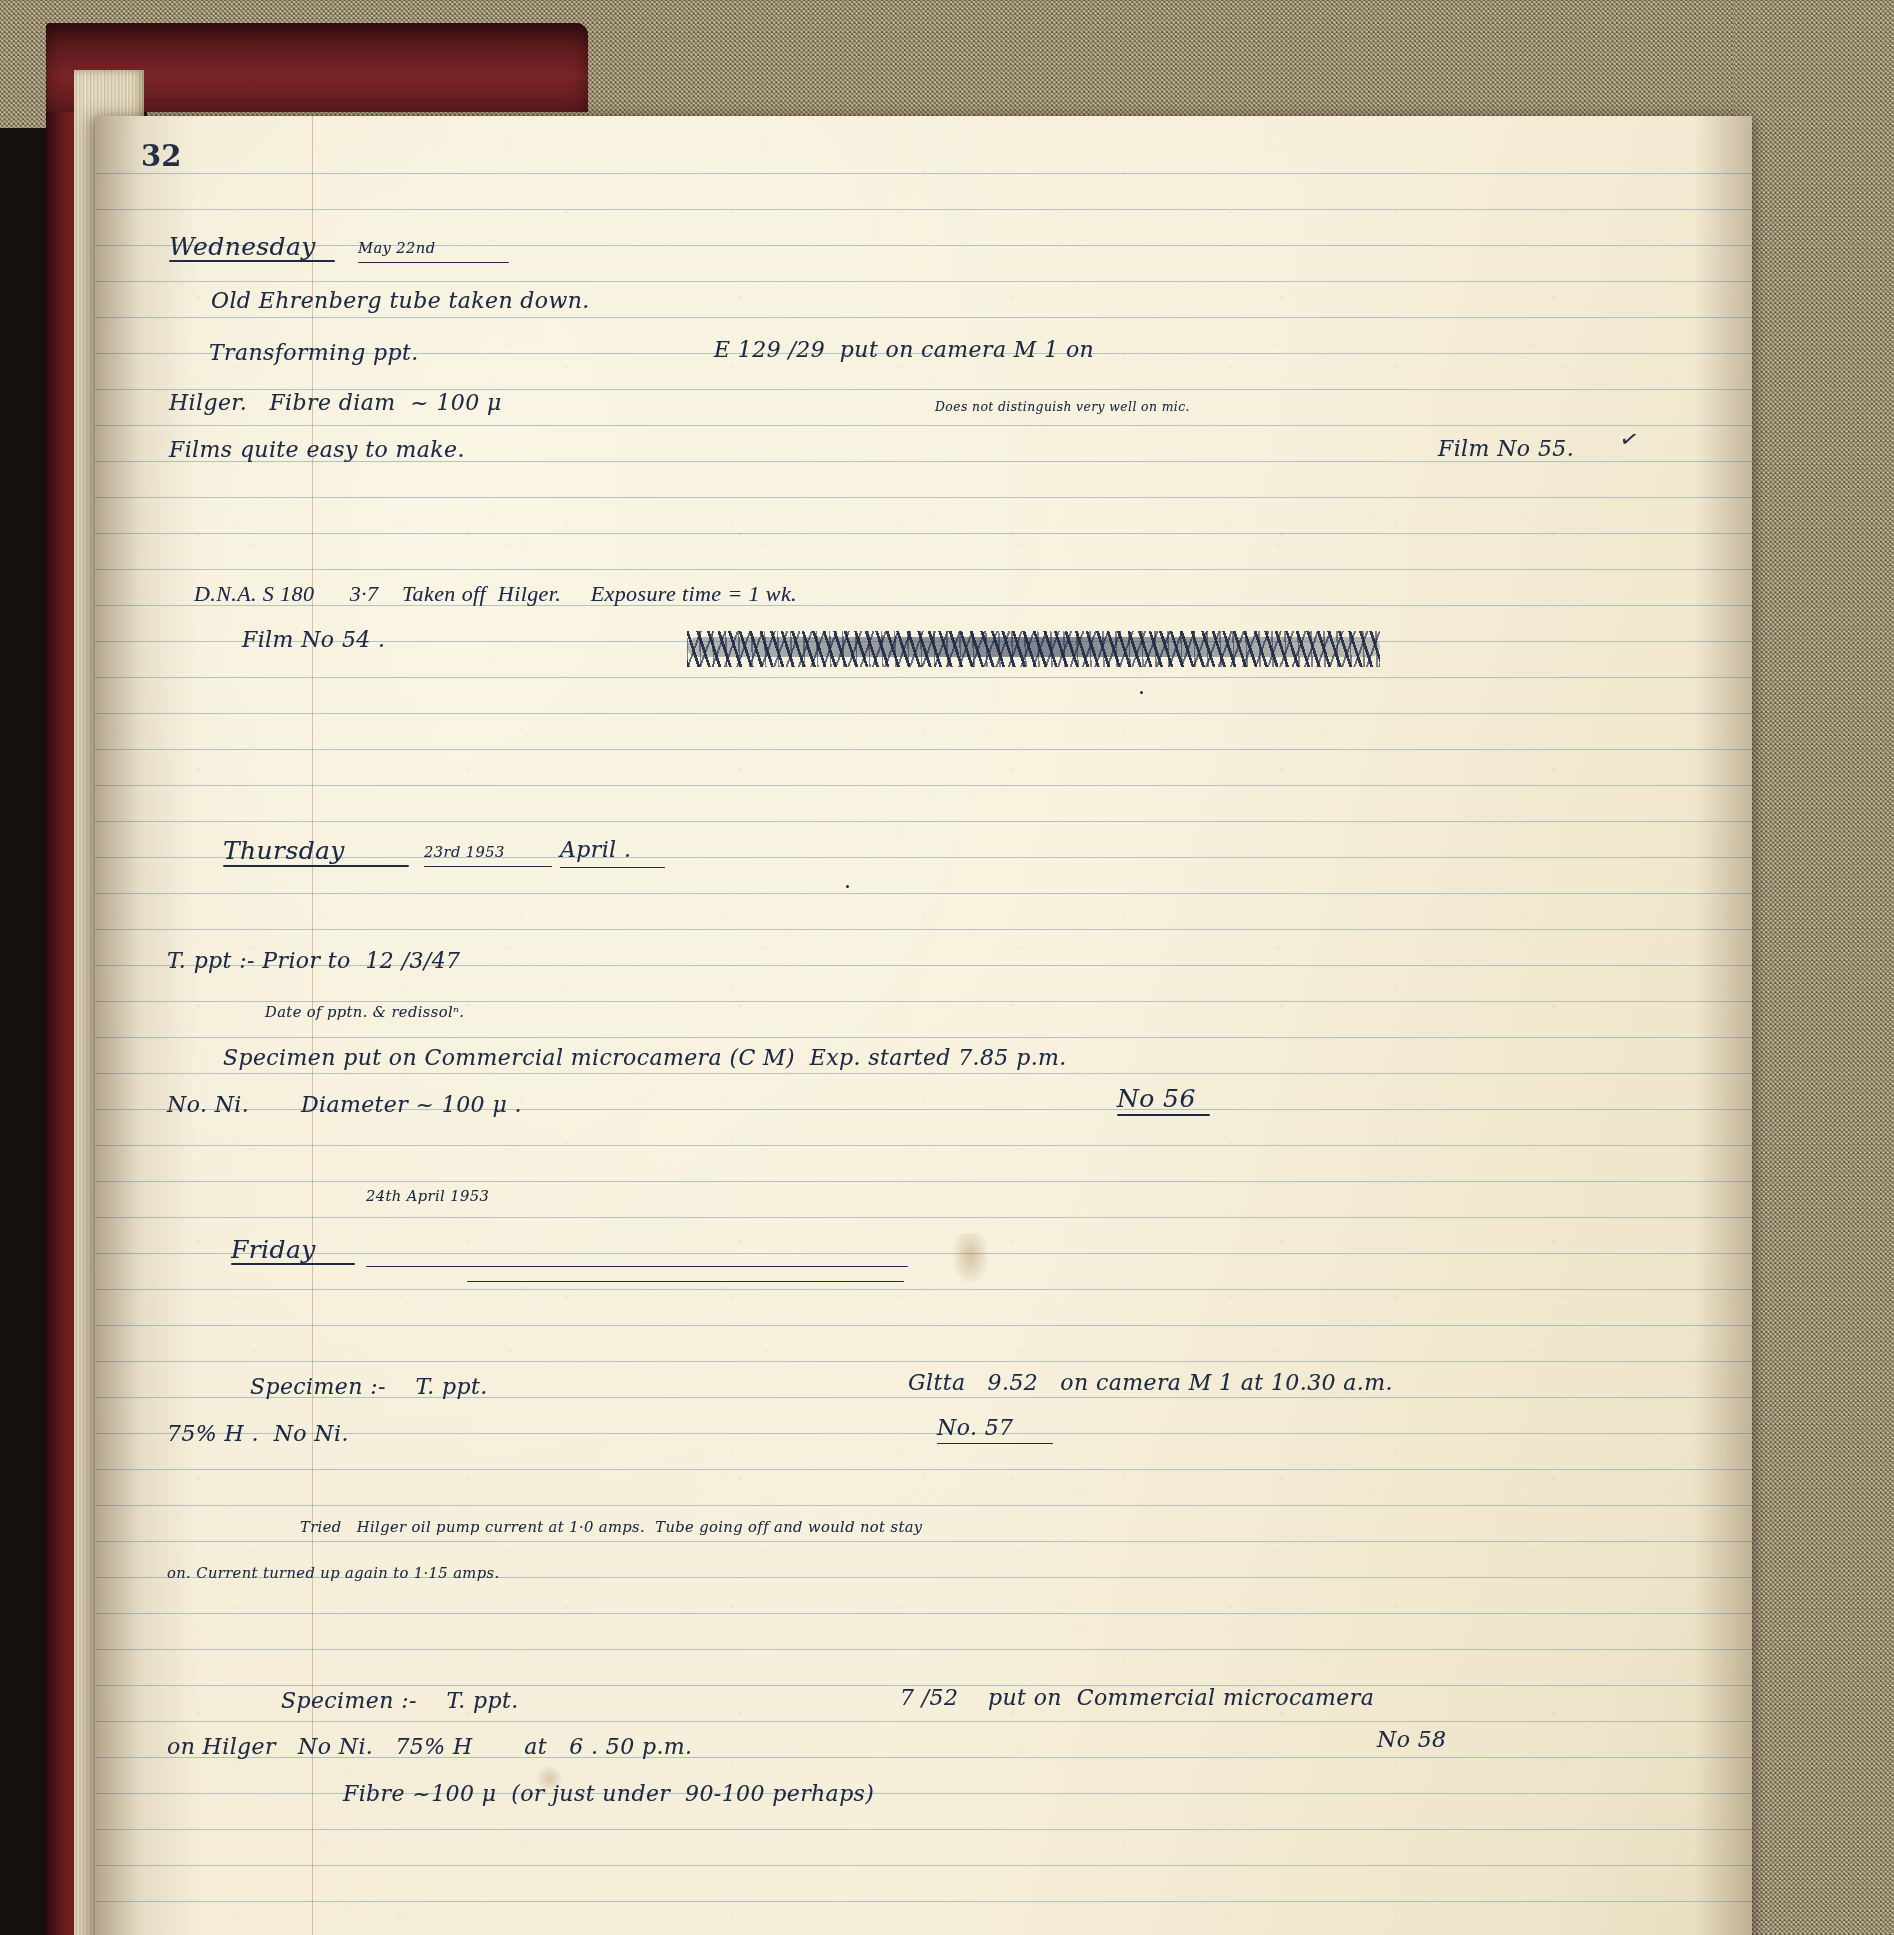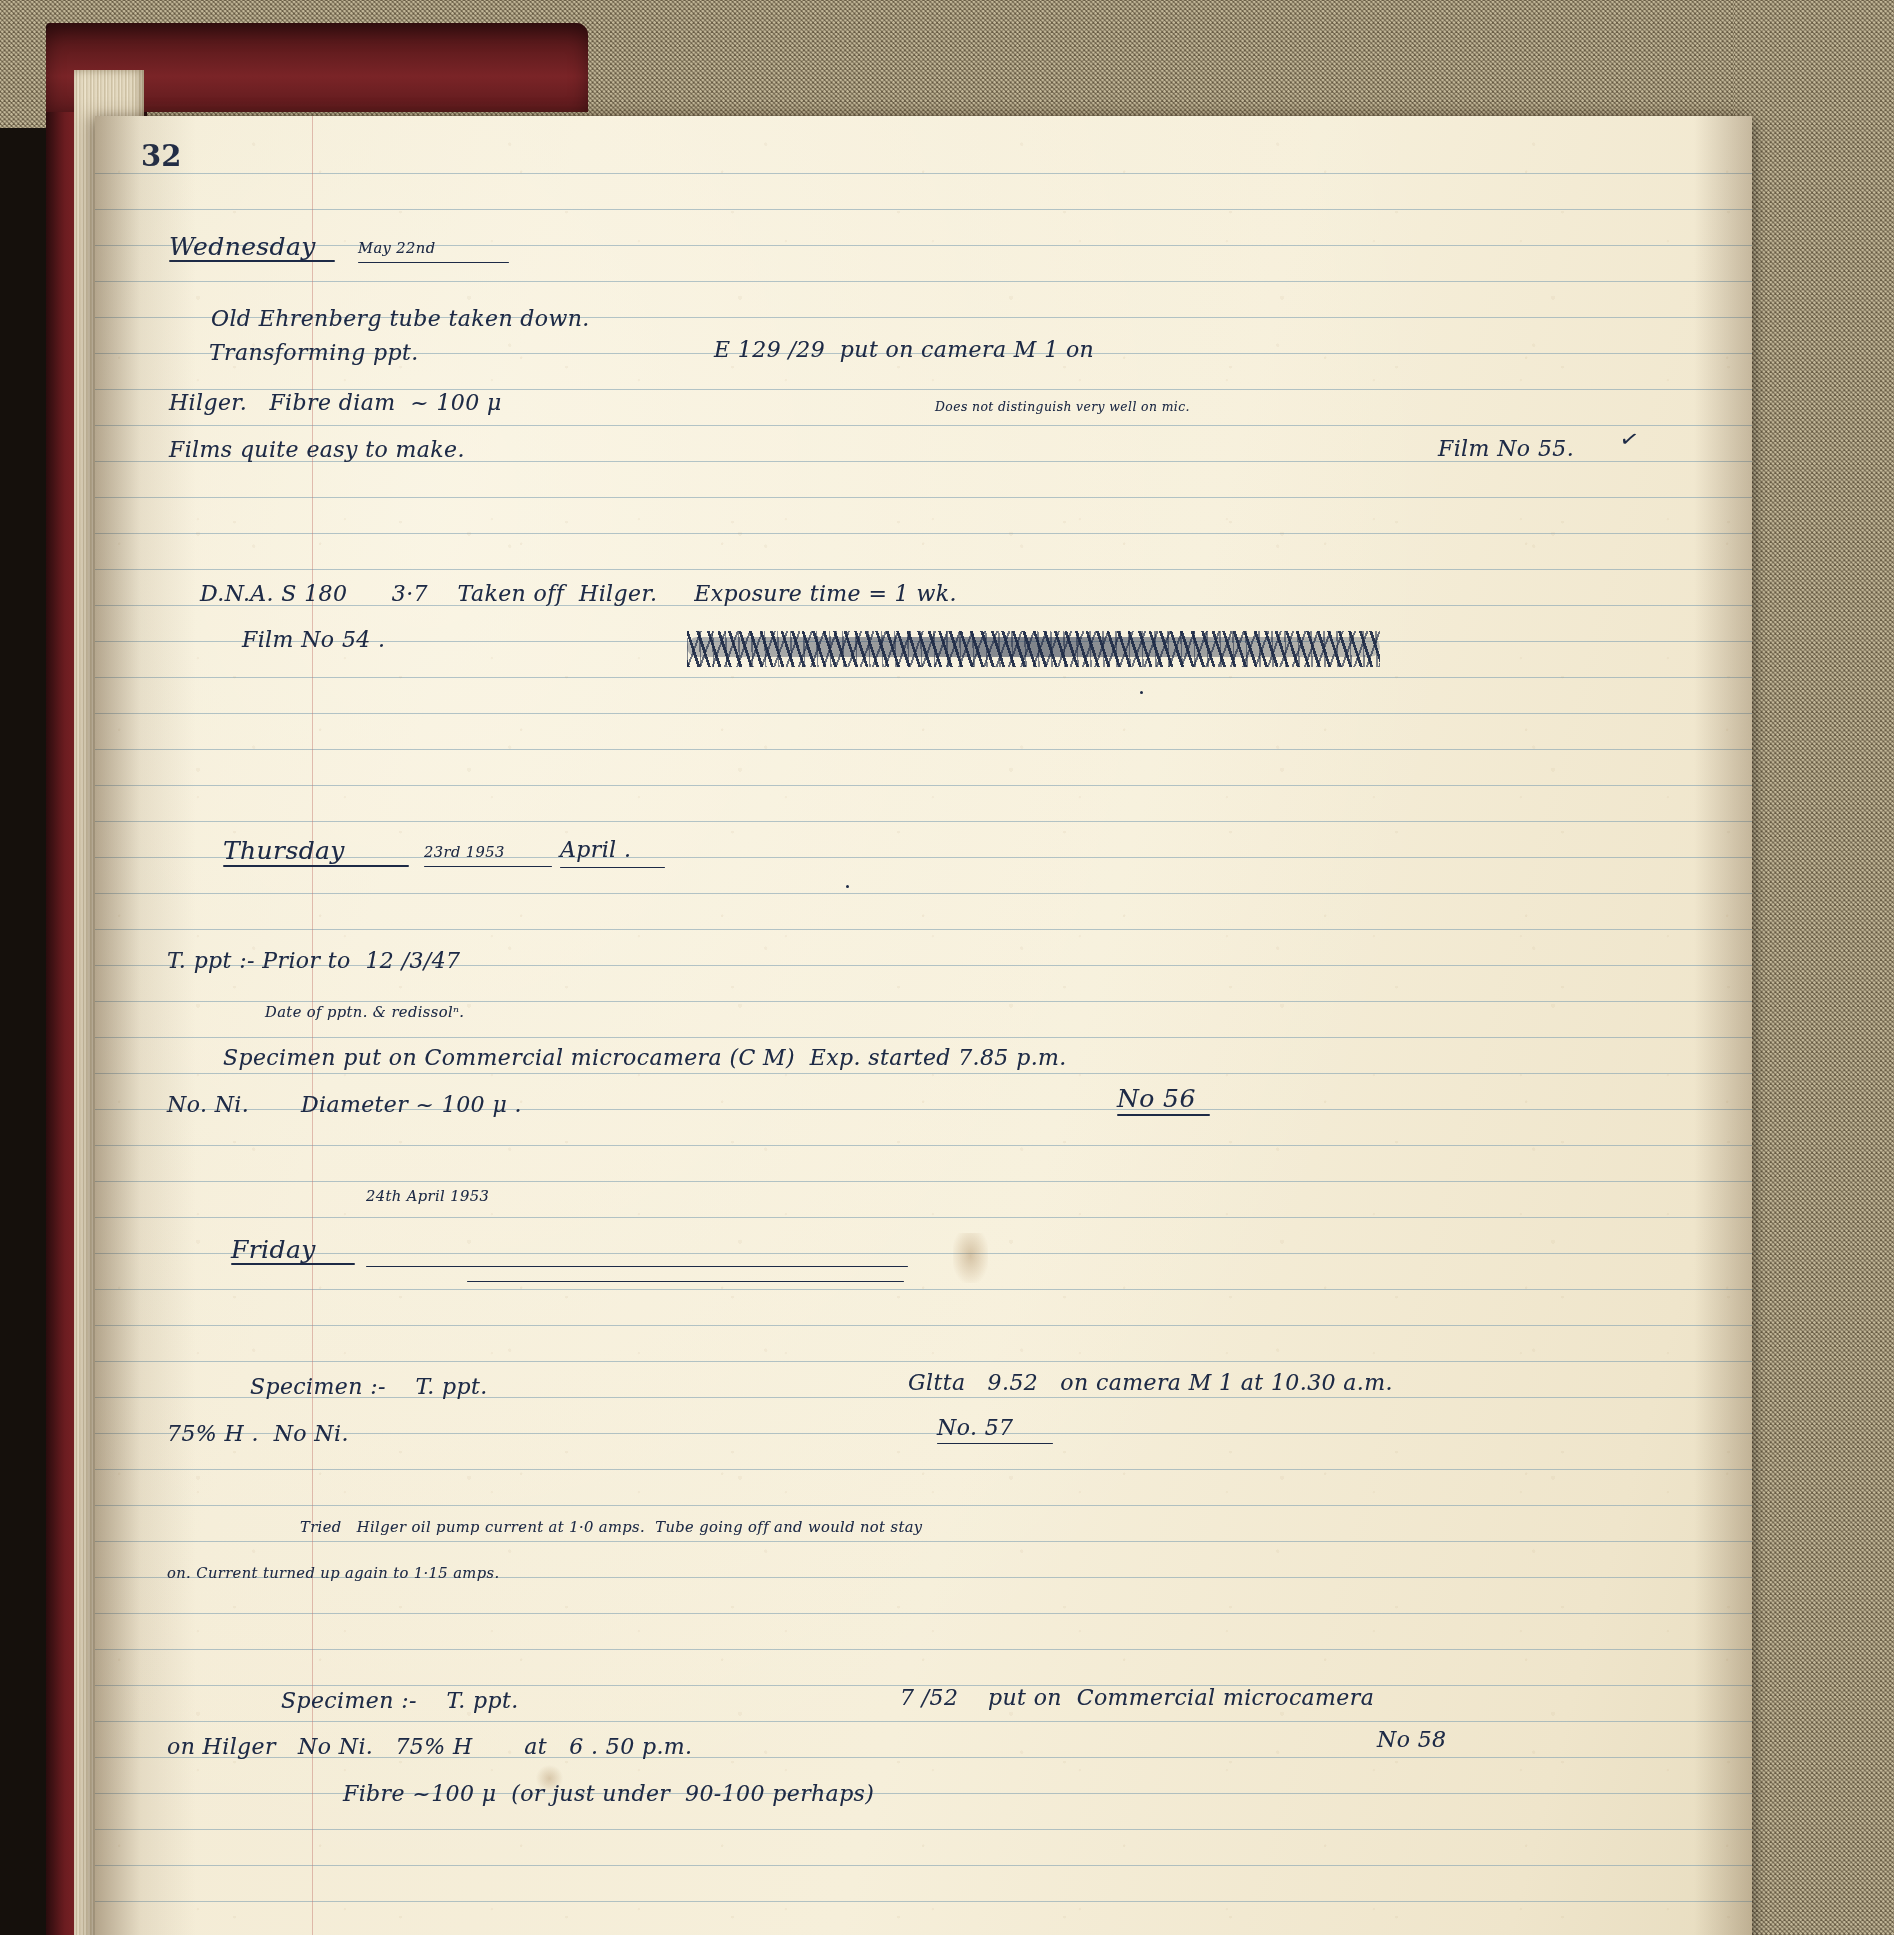--- a/index.html
+++ b/index.html
@@ -236,39 +236,39 @@
     <div id="paper-stain-1"></div>
     <div id="paper-stain-2"></div>
 
     <div id="page-number">32</div>
 
     <div class="ink big" style="left:74px; top:116px;">Wednesday</div>
     <div class="stroke" style="left:74px; top:144px; width:166px;"></div>
     <div class="ink small" style="left:263px; top:123px;">May 22nd</div>
     <div class="stroke thin" style="left:263px; top:146px; width:151px;"></div>
 
-    <div class="ink body" style="left:116px; top:190px;text-align:center;">Old Ehrenberg tube taken down.</div>
+    <div class="ink body" style="left:116px; top:172px;text-align:center;">Old Ehrenberg tube taken down.</div>
 
     <div class="ink body" style="left:114px; top:224px;">Transforming ppt.</div>
     <div class="ink body" style="left:619px; top:221px;">E 129 /29  put on camera M 1 on</div>
 
     <div class="ink body" style="left:74px; top:274px;">Hilger.   Fibre diam  ~ 100 μ</div>
     <div class="ink tiny" style="left:840px; top:283px;">Does not distinguish very well on mic.</div>
 
     <div class="ink body" style="left:74px; top:321px;">Films quite easy to make.</div>
 
     <div id="scribble">
       <div class="smear"></div>
       <div class="layer"></div>
     </div>
 
     <div class="ink body" style="left:1343px; top:320px;">Film No 55.</div>
     <div class="tick" style="left:1525px; top:310px;">✓</div>
 
-    <div class="ink body" style="left:105px; top:465px;">D.N.A. S 180      3·7    Taken off  Hilger.     Exposure time = 1 wk.</div>
+    <div class="ink body" style="left:99px; top:465px;font-family:Liberation Serif, serif;">D.N.A. S 180      3·7    Taken off  Hilger.     Exposure time = 1 wk.</div>
     <div class="ink body" style="left:147px; top:511px;">Film No 54 .</div>
 
     <div class="ink-dot" style="left:1045px; top:575px;"></div>
 
     <div class="ink big" style="left:128px; top:720px;">Thursday</div>
     <div class="stroke" style="left:128px; top:749px; width:186px;"></div>
     <div class="ink small" style="left:329px; top:727px;text-align:right;">23rd 1953</div>
     <div class="stroke thin" style="left:329px; top:750px; width:128px;"></div>
     <div class="ink body" style="left:465px; top:721px;">April .</div>
     <div class="stroke thin" style="left:465px; top:751px; width:105px;"></div>

